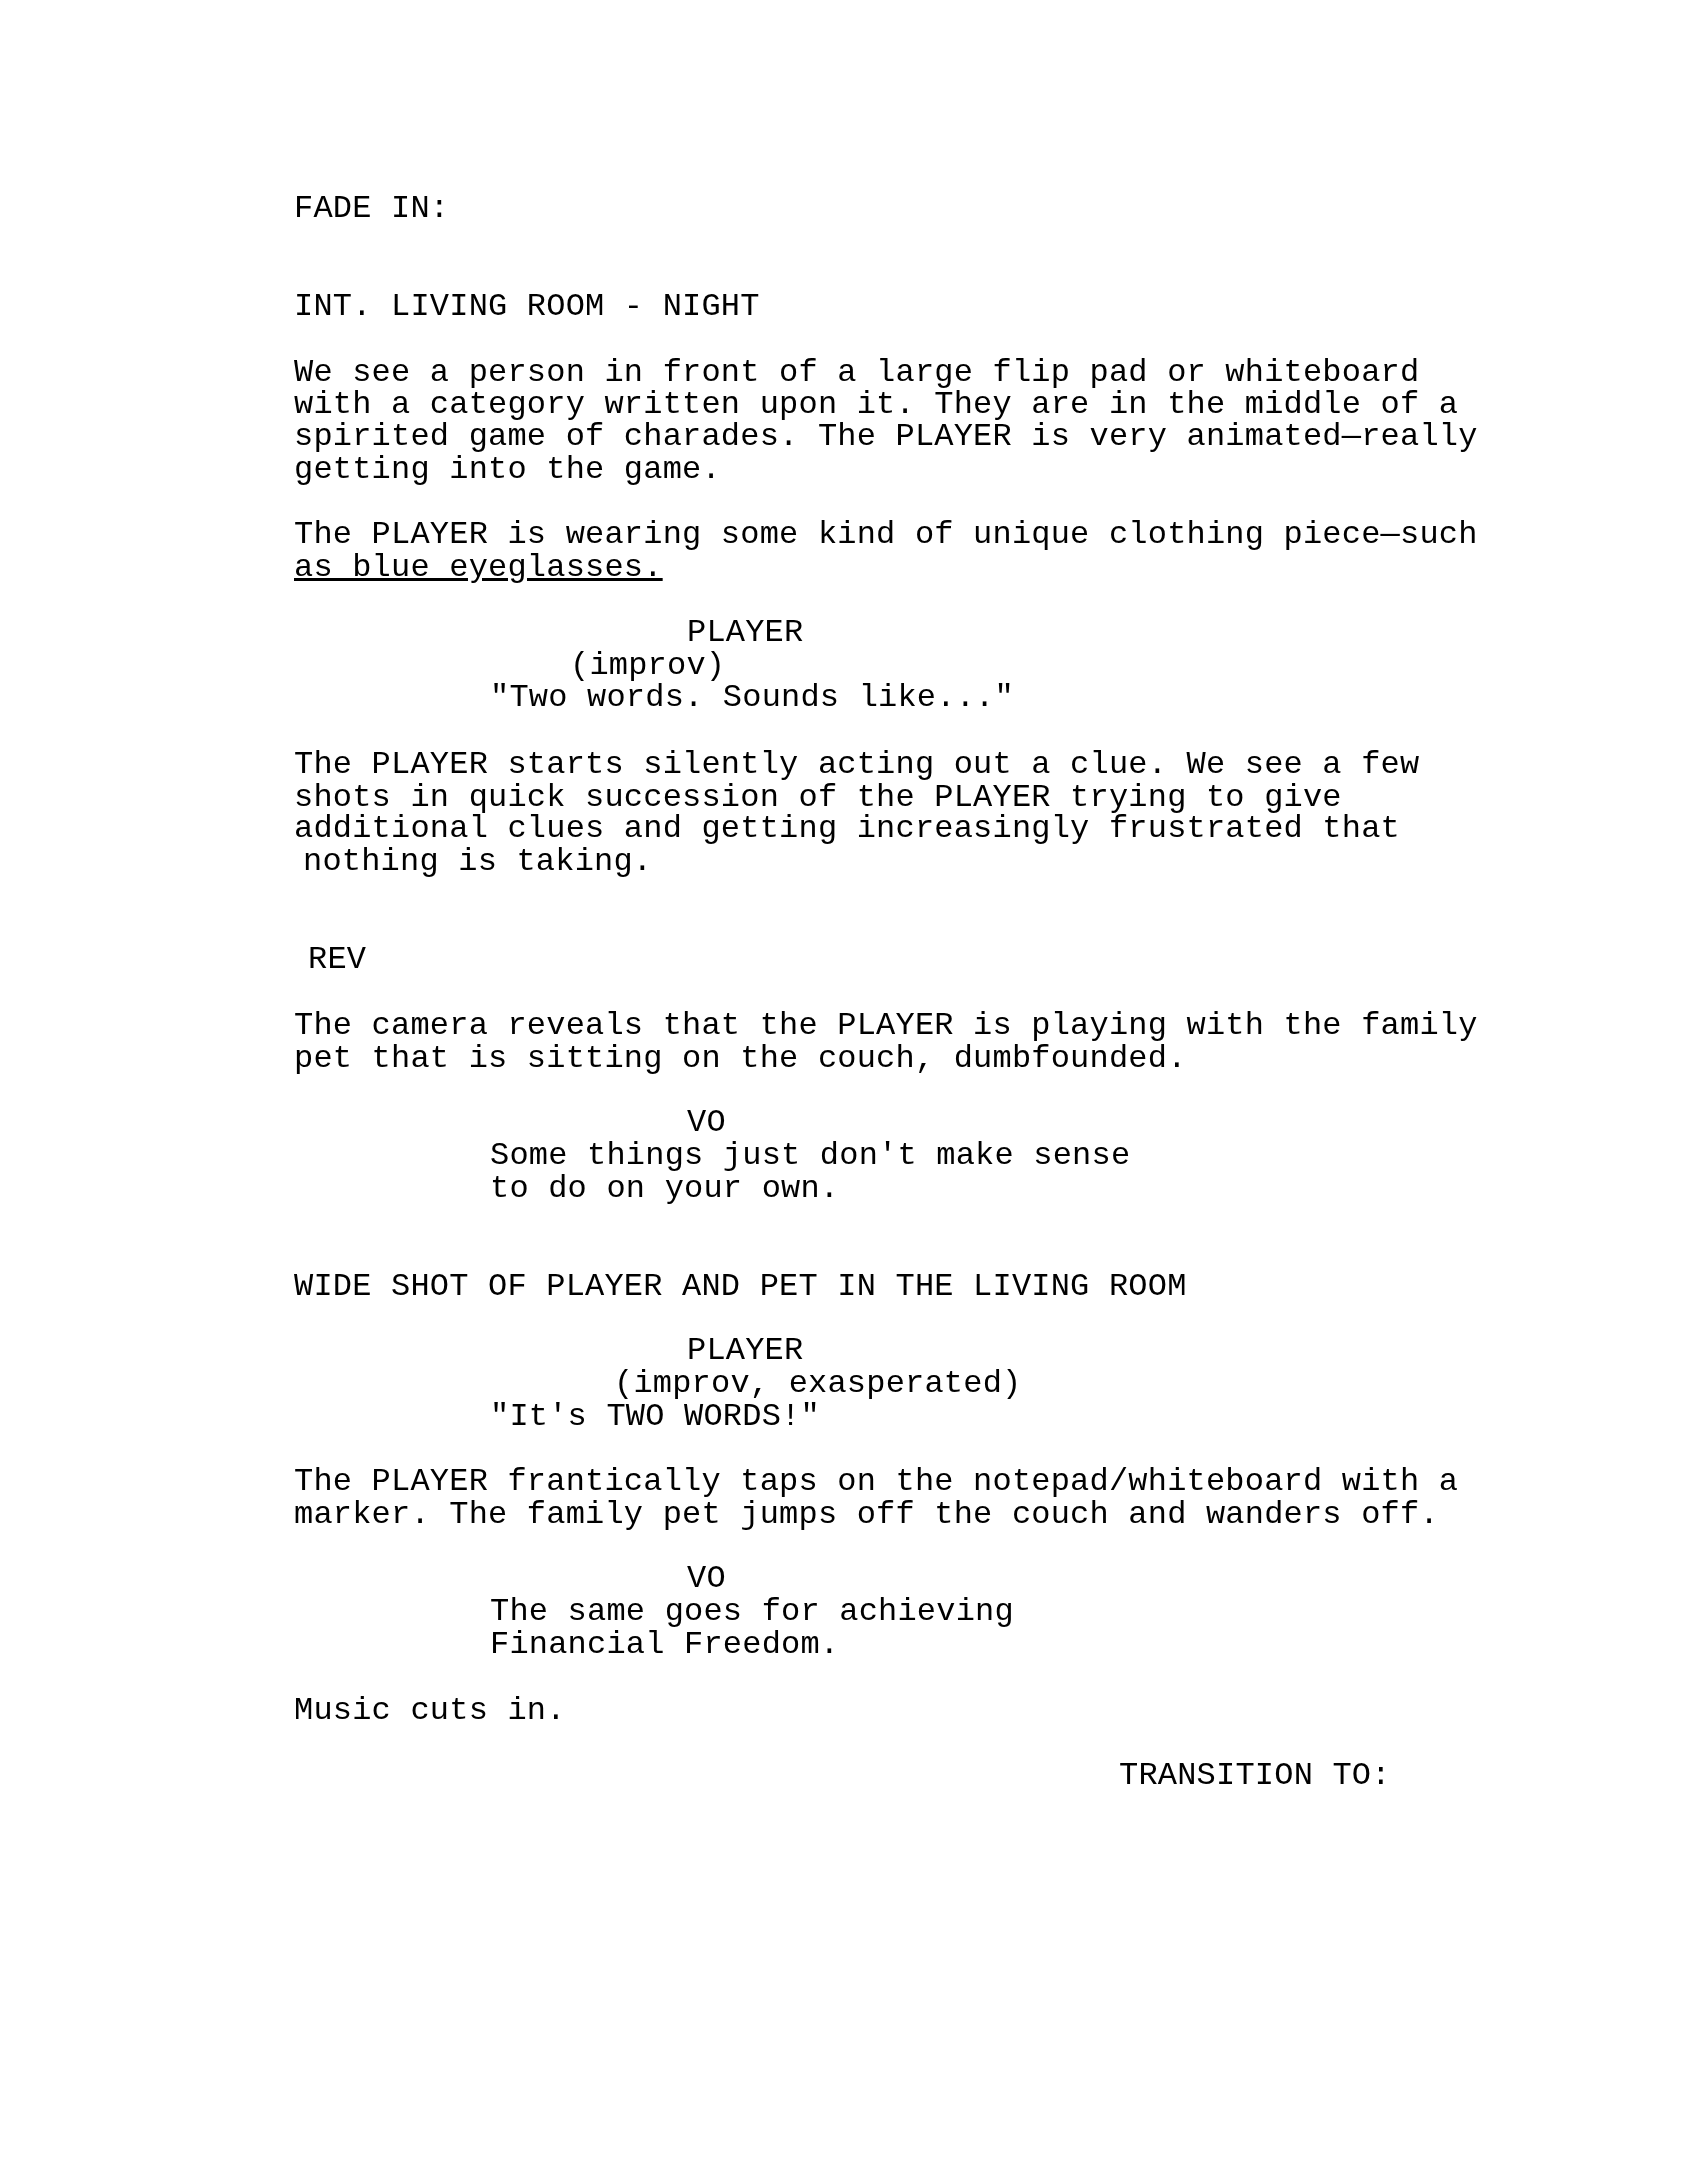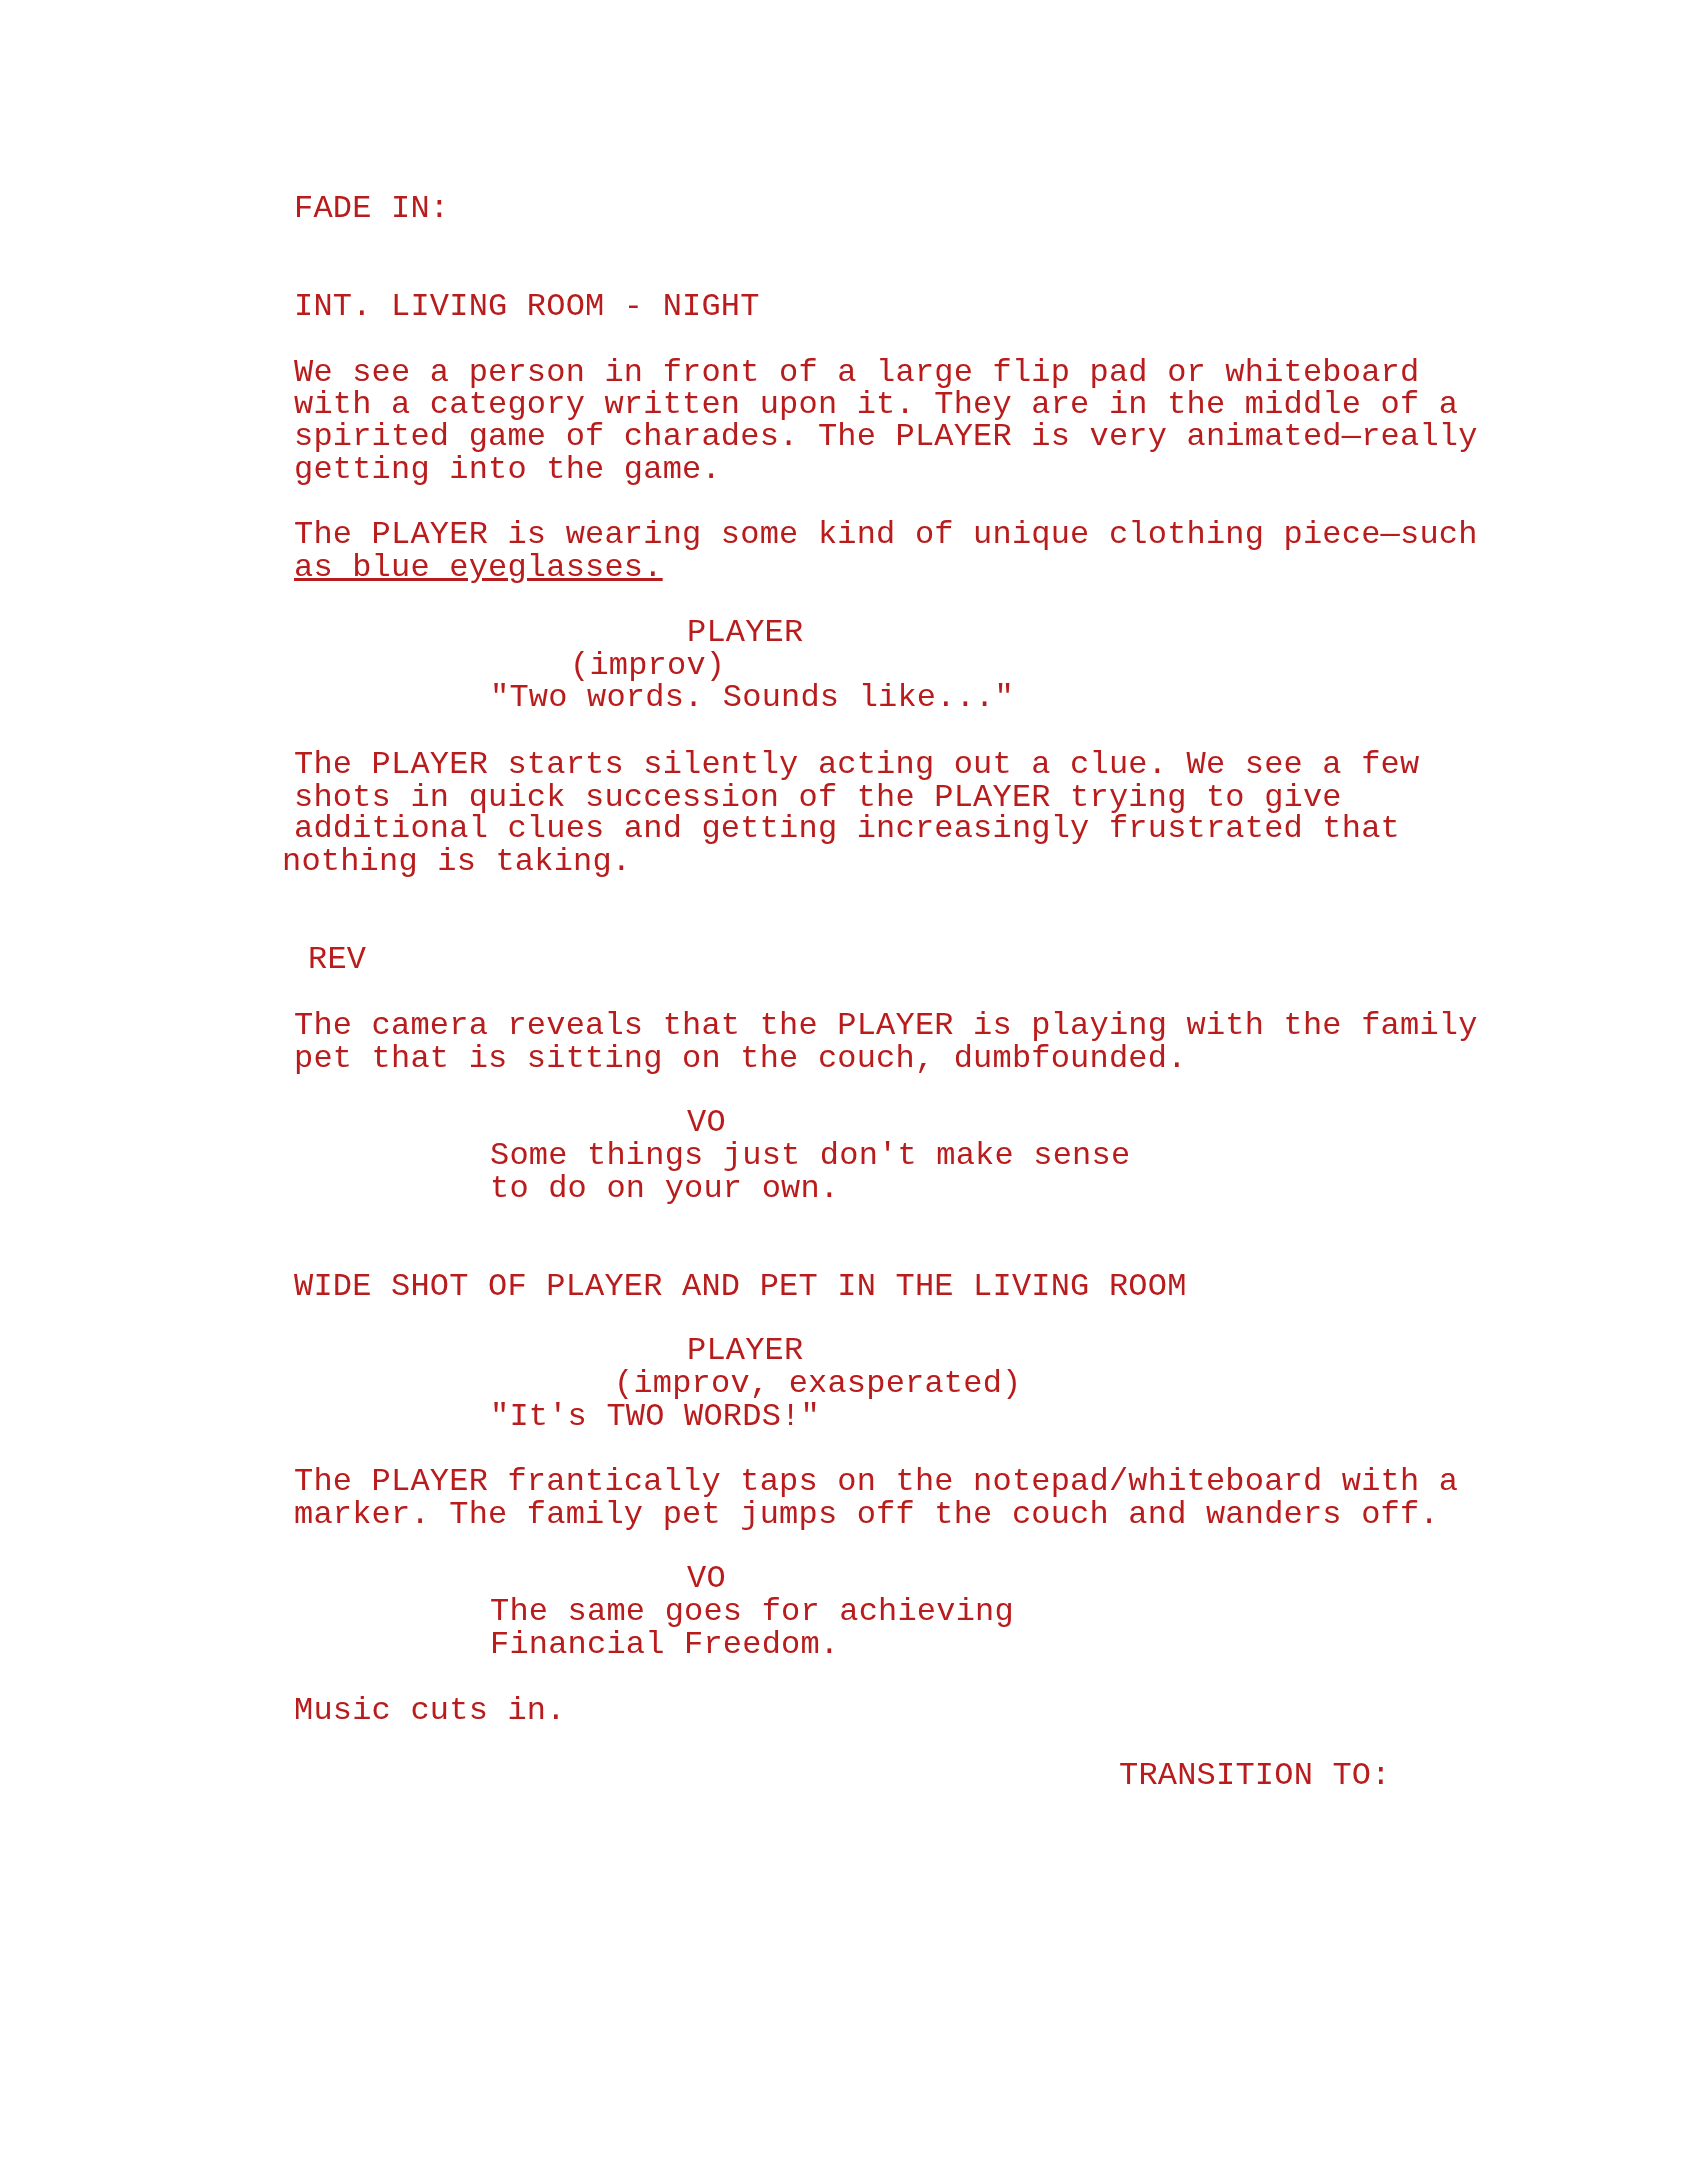--- a/index.html
+++ b/index.html
@@ -4,21 +4,21 @@
 <style>
   html, body { margin:0; padding:0; background:#ffffff; }
   body { width:1687px; height:2183px; position:relative; overflow:hidden; }
   .page { position:absolute; left:0; top:0; width:1687px; height:2183px; background:#ffffff; }
   .line {
     position:absolute;
     font-family: "Liberation Mono", "DejaVu Sans Mono", monospace;
     font-size:32px;
     line-height:33px;
     height:33px;
-    color:#b91c1c;
+    color:#000000;
     white-space:pre;
     letter-spacing:0.2px;
   }
 </style>
 </head>
 <body>
 
 <div class="page">
 
   <div class="line" style="left:294px;top:192px;">FADE IN:</div>
@@ -40,21 +40,21 @@
   <div>
     <div class="line" style="left:687px;top:616px;">PLAYER</div>
     <div class="line" style="left:570px;top:649px;">(improv)</div>
     <div class="line" style="left:490px;top:681px;">"Two words. Sounds like..."</div>
   </div>
 
   <div>
     <div class="line" style="left:294px;top:748px;">The PLAYER starts silently acting out a clue. We see a few</div>
     <div class="line" style="left:294px;top:781px;">shots in quick succession of the PLAYER trying to give</div>
     <div class="line" style="left:294px;top:812px;">additional clues and getting increasingly frustrated that</div>
-    <div class="line" style="left:282px;top:845px;">nothing is taking.</div>
+    <div class="line" style="left:303px;top:845px;">nothing is taking.</div>
   </div>
 
   <div class="line" style="left:308px;top:943px;text-align:center;">REV</div>
 
   <div>
     <div class="line" style="left:294px;top:1009px;">The camera reveals that the PLAYER is playing with the family</div>
     <div class="line" style="left:294px;top:1042px;">pet that is sitting on the couch, dumbfounded.</div>
   </div>
 
   <div>

